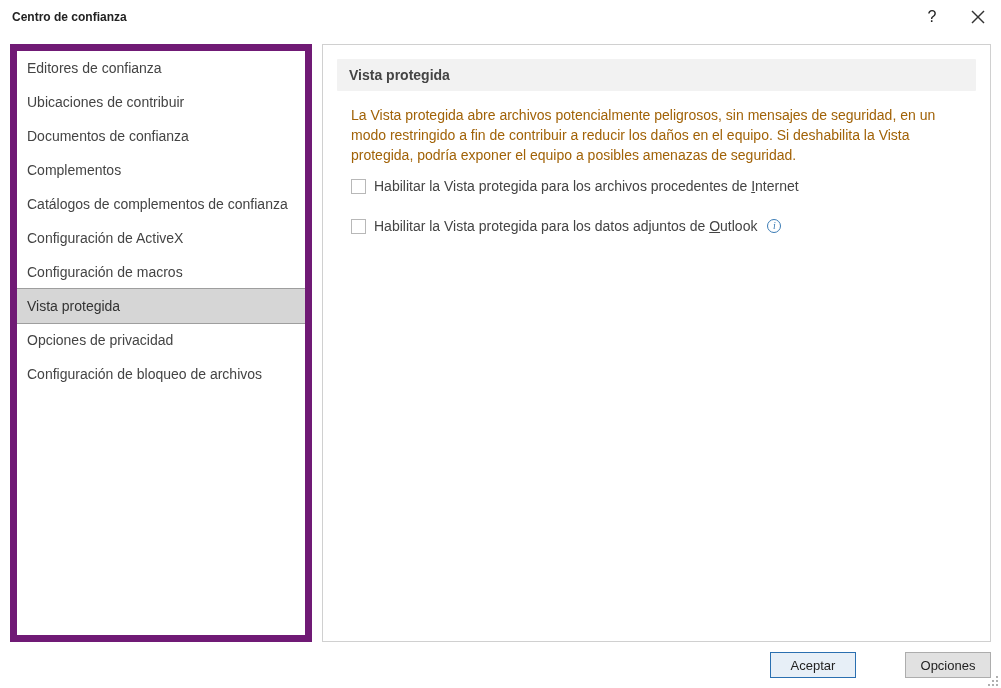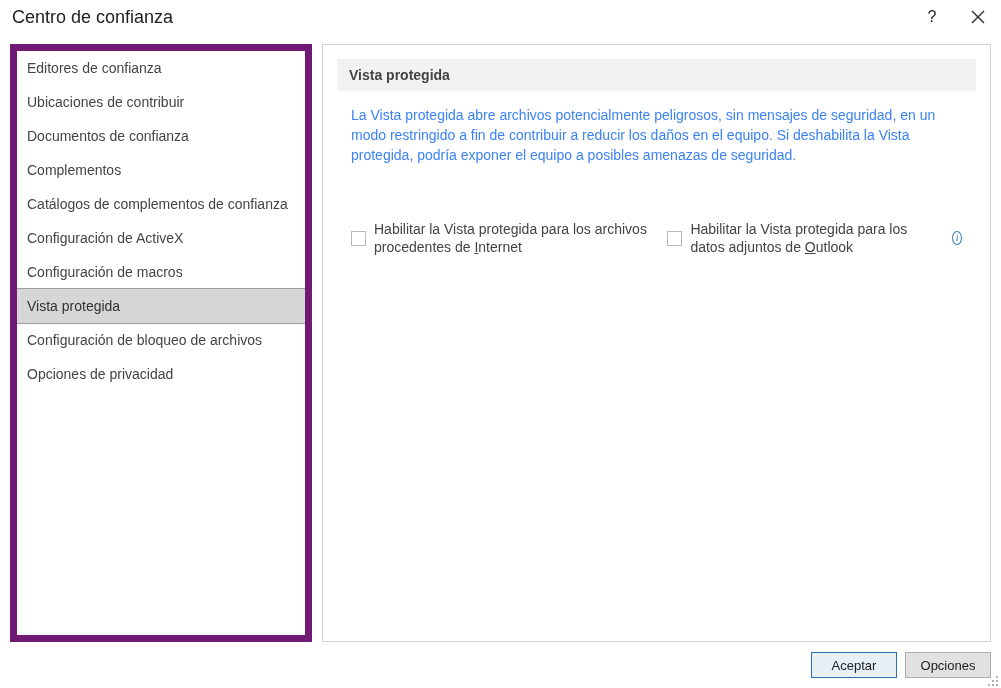--- a/index.html
+++ b/index.html
@@ -23,22 +23,23 @@
   
   .titlebar {
     display: flex;
     align-items: center;
     height: 34px;
     padding-left: 12px;
     box-sizing: border-box;
   }
   .titlebar .title {
     flex: 1;
-    font-size: 18px;
+    font-size: 12px;
     color: #222;
+    font-weight: bold;
   }
   .titlebar .title-buttons {
     display: flex;
     align-items: center;
   }
   .title-btn {
     width: 46px;
     height: 28px;
     display: flex;
     align-items: center;
@@ -95,28 +96,27 @@
     background: #f2f2f2;
     padding: 8px 12px;
     font-weight: 600;
     color: #444;
     margin-bottom: 14px;
     border-radius: 1px;
   }
   .description {
     padding: 0 14px 12px 14px;
     line-height: 20px;
-    color: #3b82f6;
+    color: #a16207;
   }
   .checks {
     padding: 0 14px;
     display: flex;
-    flex-direction: row;
-    gap: 10px;
-    margin-top: 43px;
+    flex-direction: column;
+    gap: 22px;
   }
   .check-row {
     display: flex;
     align-items: center;
     gap: 8px;
     line-height: 18px;
   }
   .checkbox {
     width: 15px;
     height: 15px;
@@ -162,20 +162,21 @@
   .btn {
     min-width: 86px;
     height: 26px;
     border: 1px solid #adadad;
     background: #e1e1e1;
     color: #222;
     font-family: inherit;
     font-size: 13px;
     cursor: default;
     padding: 0 10px;
+    margin-left: 41px;
   }
   .btn.primary {
     border: 1px solid #2a6fb0;
     background: #e7eff7;
   }
   .resize-grip {
     position: absolute;
     right: 2px;
     bottom: 2px;
     width: 12px;
@@ -207,22 +208,22 @@
 
     <div class="sidebar">
       <div class="side-item">Editores de confianza</div>
       <div class="side-item">Ubicaciones de contribuir</div>
       <div class="side-item">Documentos de confianza</div>
       <div class="side-item">Complementos</div>
       <div class="side-item">Catálogos de complementos de confianza</div>
       <div class="side-item">Configuración de ActiveX</div>
       <div class="side-item">Configuración de macros</div>
       <div class="side-item selected">Vista protegida</div>
+      <div class="side-item">Opciones de privacidad</div>
       <div class="side-item">Configuración de bloqueo de archivos</div>
-      <div class="side-item">Opciones de privacidad</div>
     </div>
 
     <div class="content">
       <div class="section-header">Vista protegida</div>
       <div class="description">La Vista protegida abre archivos potencialmente peligrosos, sin mensajes de seguridad, en un modo restringido a fin de contribuir a reducir los daños en el equipo. Si deshabilita la Vista protegida, podría exponer el equipo a posibles amenazas de seguridad.</div>
 
       <div class="checks">
 
         <div class="check-row">
           <span class="checkbox"></span>

